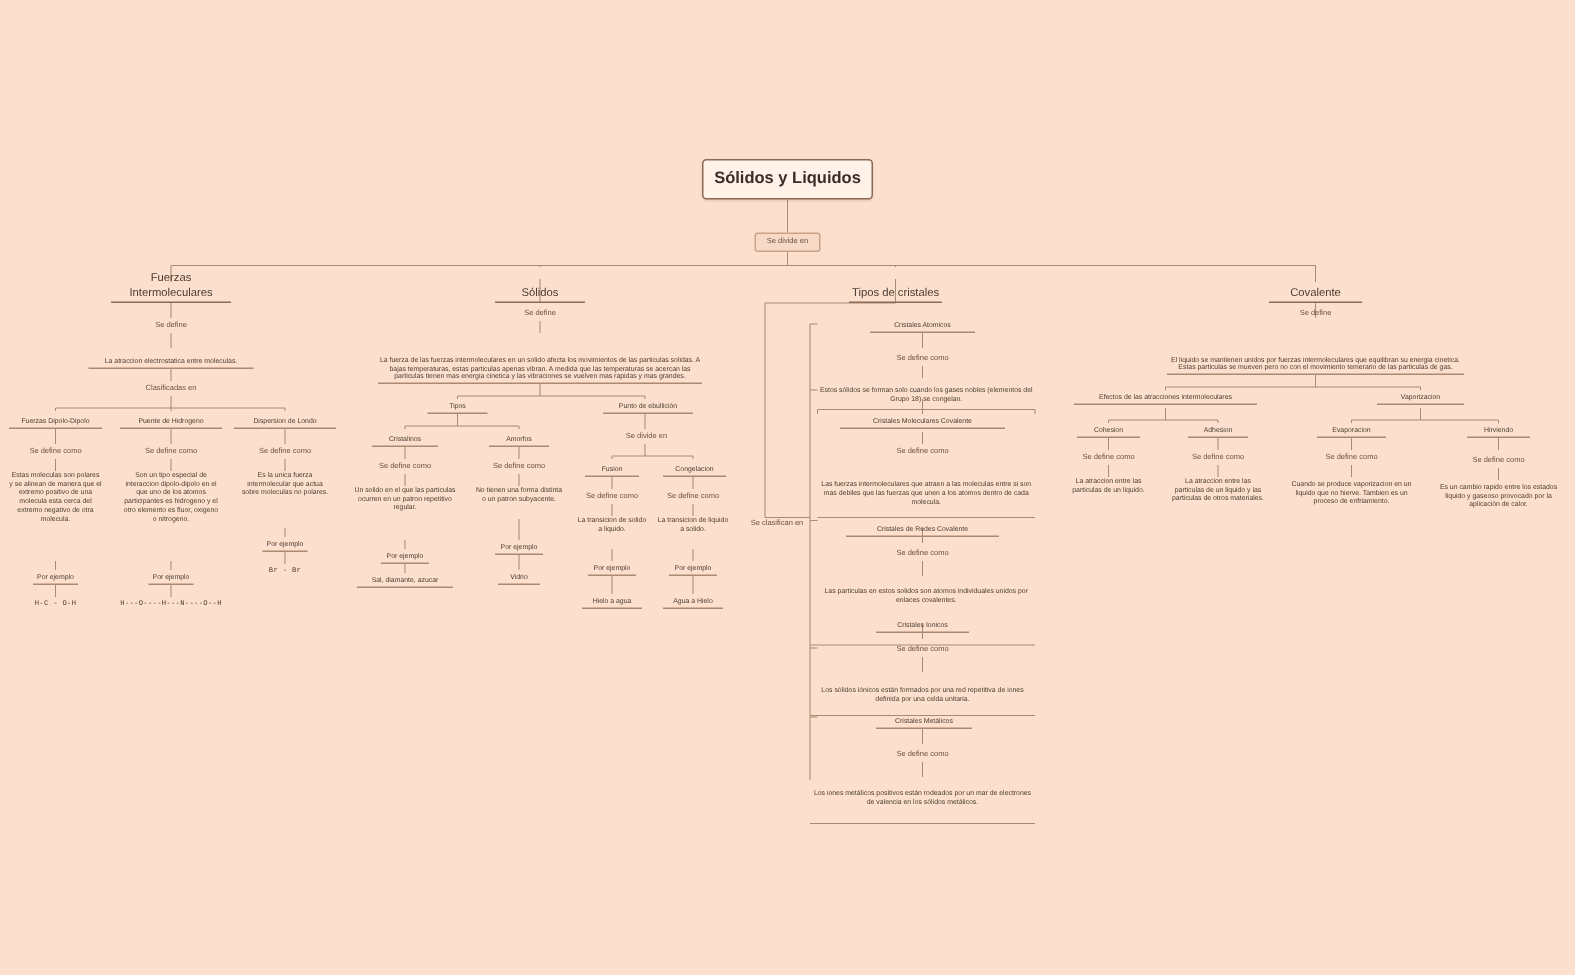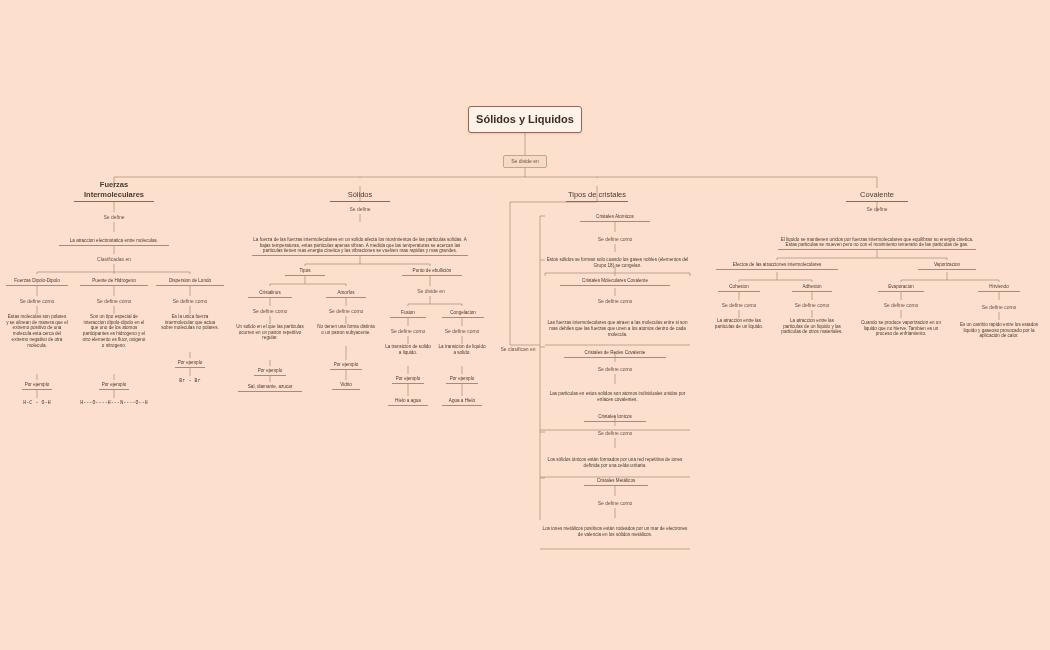--- a/index.html
+++ b/index.html
@@ -233,21 +233,21 @@
       <path d="M901,310 L901,318"></path>
       <path d="M999,292 L999,300"></path>
       <path d="M999,312 L999,320"></path>
     </g>
   </svg>
 
   <div class="node root" style="left:468px; top:106px; width:114px; height:27px;">Sólidos y Liquidos</div>
 
   <div class="node conn" style="left:503px; top:155px; width:44px; height:13px;">Se divide en</div>
 
-  <div class="node branch" style="left:74px; top:180px; width:80px; height:22px;font-weight:bold;">Fuerzas Intermoleculares</div>
+  <div class="node branch" style="left:74px; top:180px; width:80px; height:22px;">Fuerzas Intermoleculares</div>
   <div class="node conn-plain" style="left:94px; top:212px; width:40px; height:10px;">Se define</div>
   <div class="node leaf" style="left:59px; top:232px; width:110px; height:14px;">La atraccion electrostatica entre moleculas.</div>
   <div class="node conn-plain" style="left:94px; top:254px; width:40px; height:10px;">Clasificadas en</div>
 
   <div class="node leaf" style="left:6px; top:274px; width:62px; height:12px;">Fuerzas Dipolo-Dipolo</div>
   <div class="node conn-plain" style="left:13px; top:296px; width:48px; height:10px;">Se define como</div>
   <div class="node txt top" style="left:6px; top:314px; width:62px; height:60px;">Estas moleculas son polares y se alinean de manera que el extremo positivo de una molecula esta cerca del extremo negativo de otra molecula.</div>
   <div class="node leaf" style="left:22px; top:380px; width:30px; height:10px;">Por ejemplo</div>
   <div class="node txt mono" style="left:6px; top:398px; width:62px; height:10px;">H-C - O-H</div>
 

